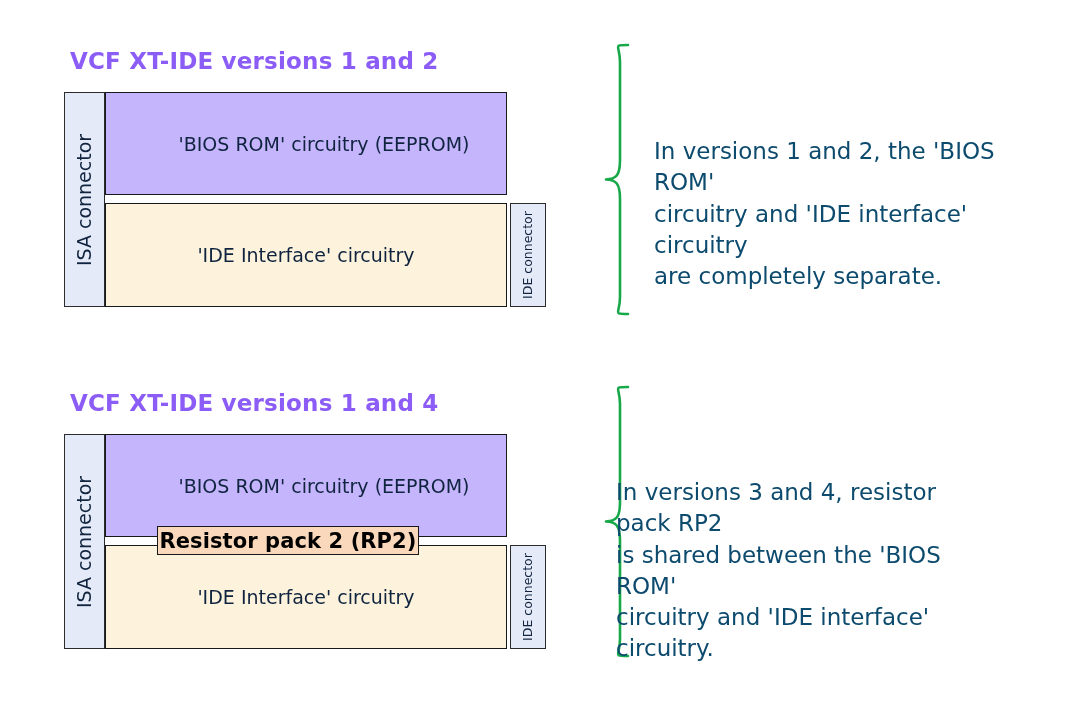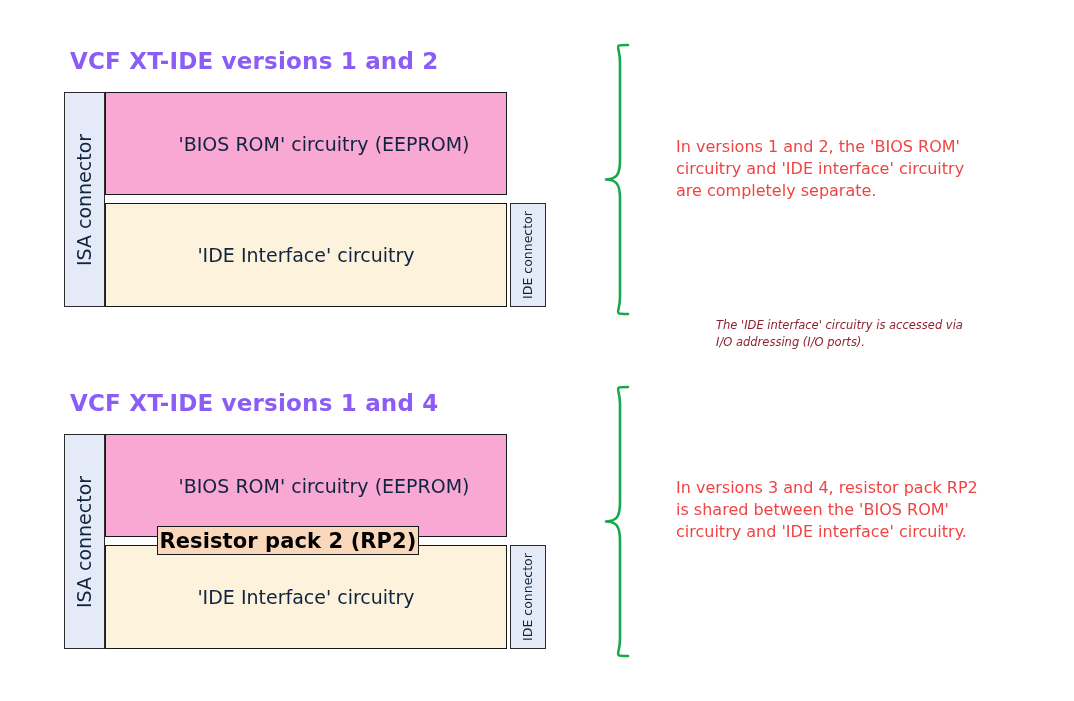--- a/index.html
+++ b/index.html
@@ -55,21 +55,21 @@
     border: 1.7px solid #16191c;
     display: flex;
     align-items: center;
     justify-content: center;
   }
   .block .blabel {
     font-size: 19px;
     color: #10233f;
     white-space: nowrap;
   }
-  .block-bios { background: #f9a8d4; padding-left: 36px; }
+  .block-bios { background: #c4b5fd; padding-left: 36px; }
   .block-ide  { background: #fdf3dd; }
 
   .rp-box {
     position: absolute;
     box-sizing: border-box;
     background: #fad8bb;
     border: 1.7px solid #16191c;
     display: flex;
     align-items: center;
     justify-content: center;
@@ -80,25 +80,24 @@
     font-weight: bold;
     color: #000000;
     white-space: nowrap;
     letter-spacing: 0.1px;
   }
 
   
   .brace { position: absolute; }
   .note-green {
     position: absolute;
-    color: #ef4444;
-    font-size: 16px;
+    color: #0c4a6e;
+    font-size: 23px;
     line-height: 1.36;
     white-space: pre-line;
-    margin-left: 22px;
   }
   .note-small {
     position: absolute;
     color: #8d2230;
     font-style: italic;
     font-size: 11.5px;
     line-height: 1.42;
     white-space: pre-line;
   }
   .note-small .para { margin: 0 0 11px 0; }
@@ -137,22 +136,20 @@
            C 18 138, 22 141, 22 157
            L 22 255
            C 22 272, 14 272, 30 272" fill="none" stroke="#17a84a" stroke-width="2.6" stroke-linecap="round" stroke-linejoin="round"></path>
 </svg>
 
 <div class="note-green" style="left:654px; top:136px; width:370px;">In versions 1 and 2, the 'BIOS ROM'
 circuitry and 'IDE interface' circuitry
 are completely separate.</div>
 
 <div class="note-small" style="left:716px; top:301px; width:300px;">
-  <div class="para">The 'IDE interface' circuitry is accessed via
-I/O addressing (I/O ports).</div>
 </div>
 
 <div class="abs section-title" style="left:70px; top:390px;">VCF XT-IDE versions 1 and 4</div>
 
 <div class="board">
 
   <div class="connector isa-connector abs" style="left:64px; top:434px; width:41px; height:215px;">
     <span class="vlabel">ISA connector</span>
   </div>
 
@@ -177,15 +174,15 @@
 <svg class="brace abs" style="left:598px; top:384px;" width="50" height="275" viewBox="0 0 50 275">
   <path d="M 30 3
            C 14 3, 22 3, 22 20
            L 22 118
            C 22 134, 18 137, 8 137.5
            C 18 138, 22 141, 22 157
            L 22 255
            C 22 272, 14 272, 30 272" fill="none" stroke="#17a84a" stroke-width="2.6" stroke-linecap="round" stroke-linejoin="round"></path>
 </svg>
 
-<div class="note-green" style="left:654px; top:477px; width:380px;">In versions 3 and 4, resistor pack RP2
+<div class="note-green" style="left:616px; top:477px; width:380px;">In versions 3 and 4, resistor pack RP2
 is shared between the 'BIOS ROM'
 circuitry and 'IDE interface' circuitry.</div>
 
 </body></html>

